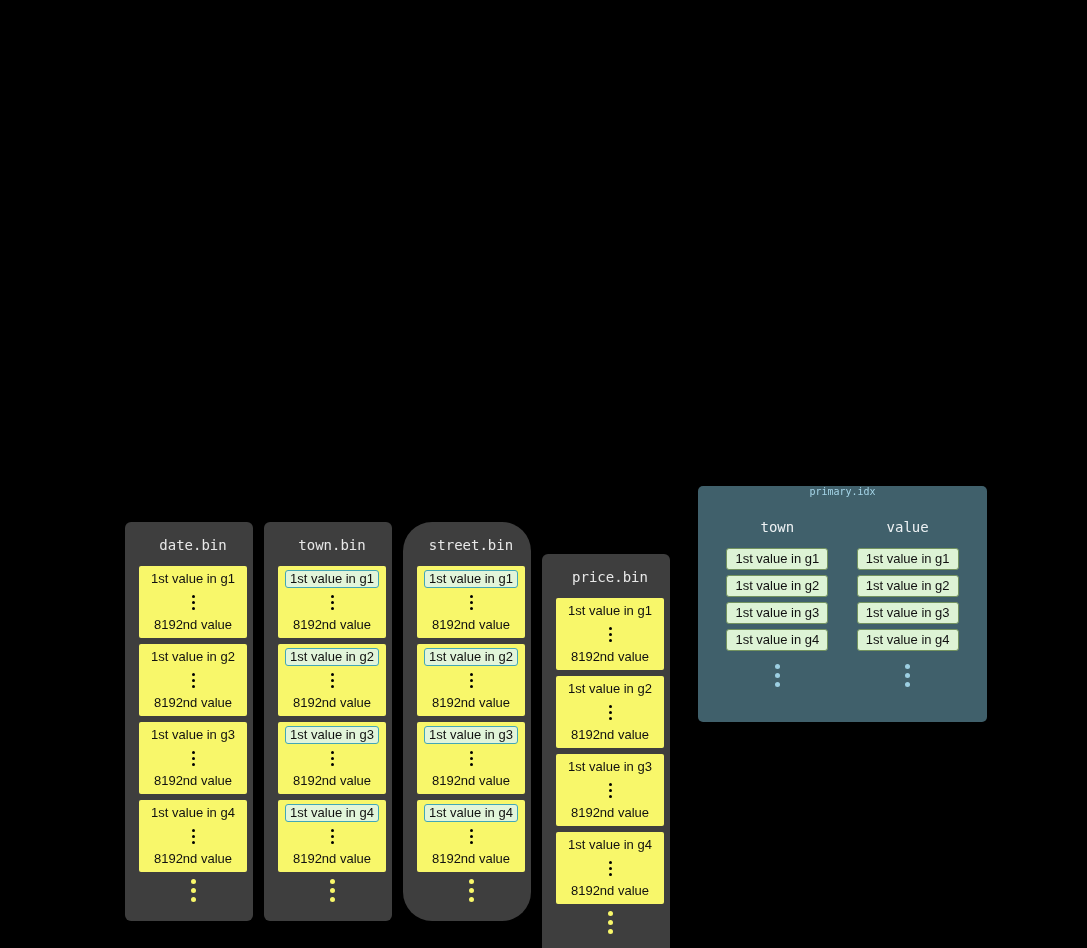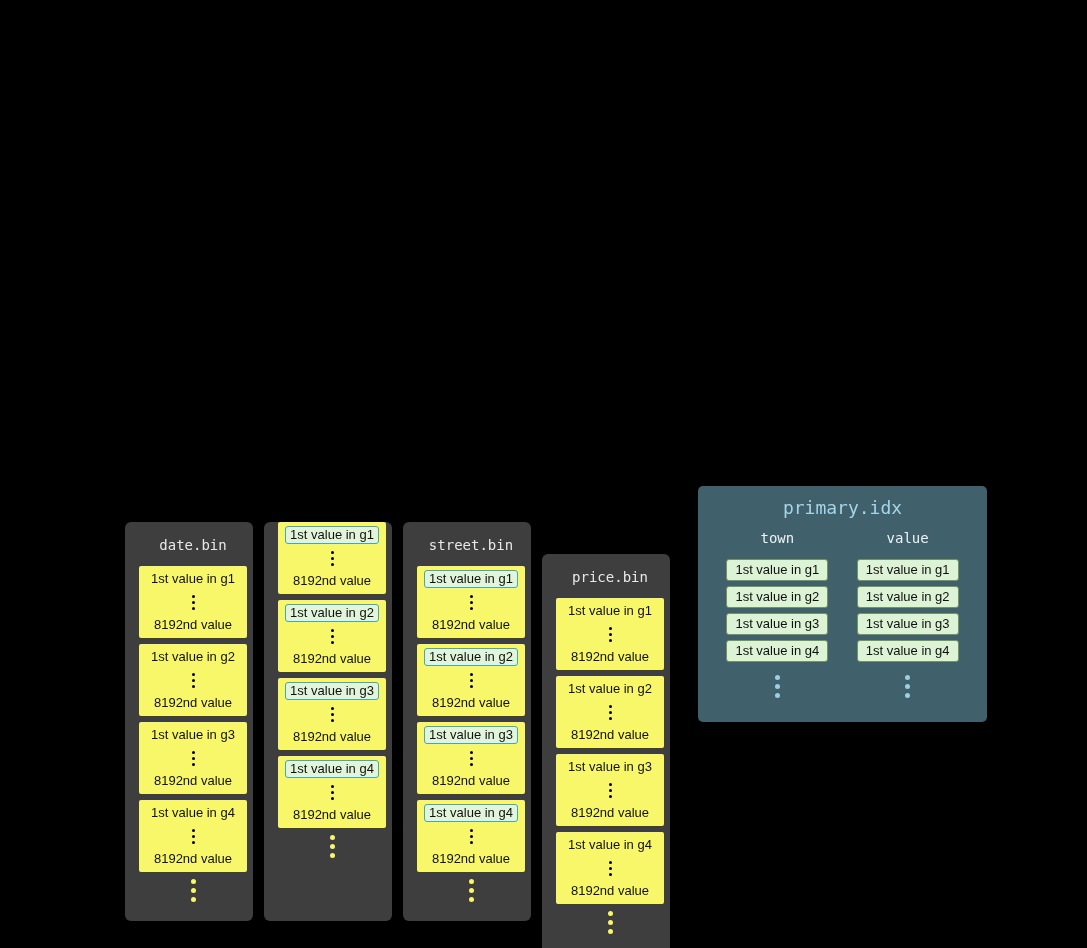--- a/index.html
+++ b/index.html
@@ -12,21 +12,21 @@
 
   
   .bin-col {
     position: absolute; top: 522px; width: 128px; height: 399px;
     background: #3e3e3e; border-radius: 6px;
     box-shadow: 0 2px 6px rgba(0,0,0,.6);
     padding-left: 8px;
   }
   .bin-col.c0 { left: 125px; }
   .bin-col.c1 { left: 264px; }
-  .bin-col.c2 { left: 403px; }
+  .bin-col.c2 { left: 403px; border-radius: 29px; }
   .bin-col.c3 { left: 542px; margin-top: 32px; }
 
   .bin-title {
     height: 44px; line-height: 46px; text-align: center;
     color: #e8e8e8; font-family: "DejaVu Sans Mono", monospace; font-size: 14px;
   }
 
   .granule {
     width: 108px; height: 72px; margin: 0 auto 6px auto;
     background: #f8f76a; border-radius: 2px;
@@ -47,24 +47,24 @@
   .col-dots { display: flex; flex-direction: column; align-items: center; gap: 4px; margin-top: 7px; }
   .col-dots i { width: 5px; height: 5px; border-radius: 50%; background: #f8f76a; display: block; }
 
   
   .index-panel {
     position: absolute; left: 698px; top: 486px; width: 289px; height: 236px;
     background: #40606b; border-radius: 5px;
     box-shadow: 0 2px 6px rgba(0,0,0,.6);
   }
   .index-title {
-    text-align: center; padding-top: 11px;
-    color: #a5d5e8; font-family: "DejaVu Sans Mono", monospace; font-size: 18px;
-  }
-  .index-cols { display: flex; justify-content: space-evenly; margin-top: 12px; }
+    text-align: center; padding-top: 0;
+    color: #a5d5e8; font-family: "DejaVu Sans Mono", monospace; font-size: 10px;
+  }
+  .index-cols { display: flex; justify-content: space-evenly; margin-top: 22px; }
   .index-col { display: flex; flex-direction: column; align-items: center; }
   .index-header {
     color: #eef2f4; font-family: "DejaVu Sans Mono", monospace; font-size: 14px;
     margin-bottom: 13px;
   }
   .index-box {
     width: 102px; text-align: center;
     background: #ddf3d5; border: 1px solid #73935f; border-radius: 3px;
     font-size: 13px; color: #101010; line-height: 18px; padding: 1px 2px;
     margin-bottom: 5px; white-space: nowrap;
@@ -116,20 +116,21 @@
       <div class="g-last">8192nd value</div>
     </div>
     <div class="col-dots">
         <i></i>
         <i></i>
         <i></i>
       </div>
   </div>
 
   <div class="bin-col c1 marked">
+    <div class="bin-title">town.bin</div>
     <div class="granule">
       <div class="g-first"><span>1st value in g1</span></div>
       <div class="vdots">
           <i></i>
           <i></i>
           <i></i>
         </div>
       <div class="g-last">8192nd value</div>
     </div>
     <div class="granule">

